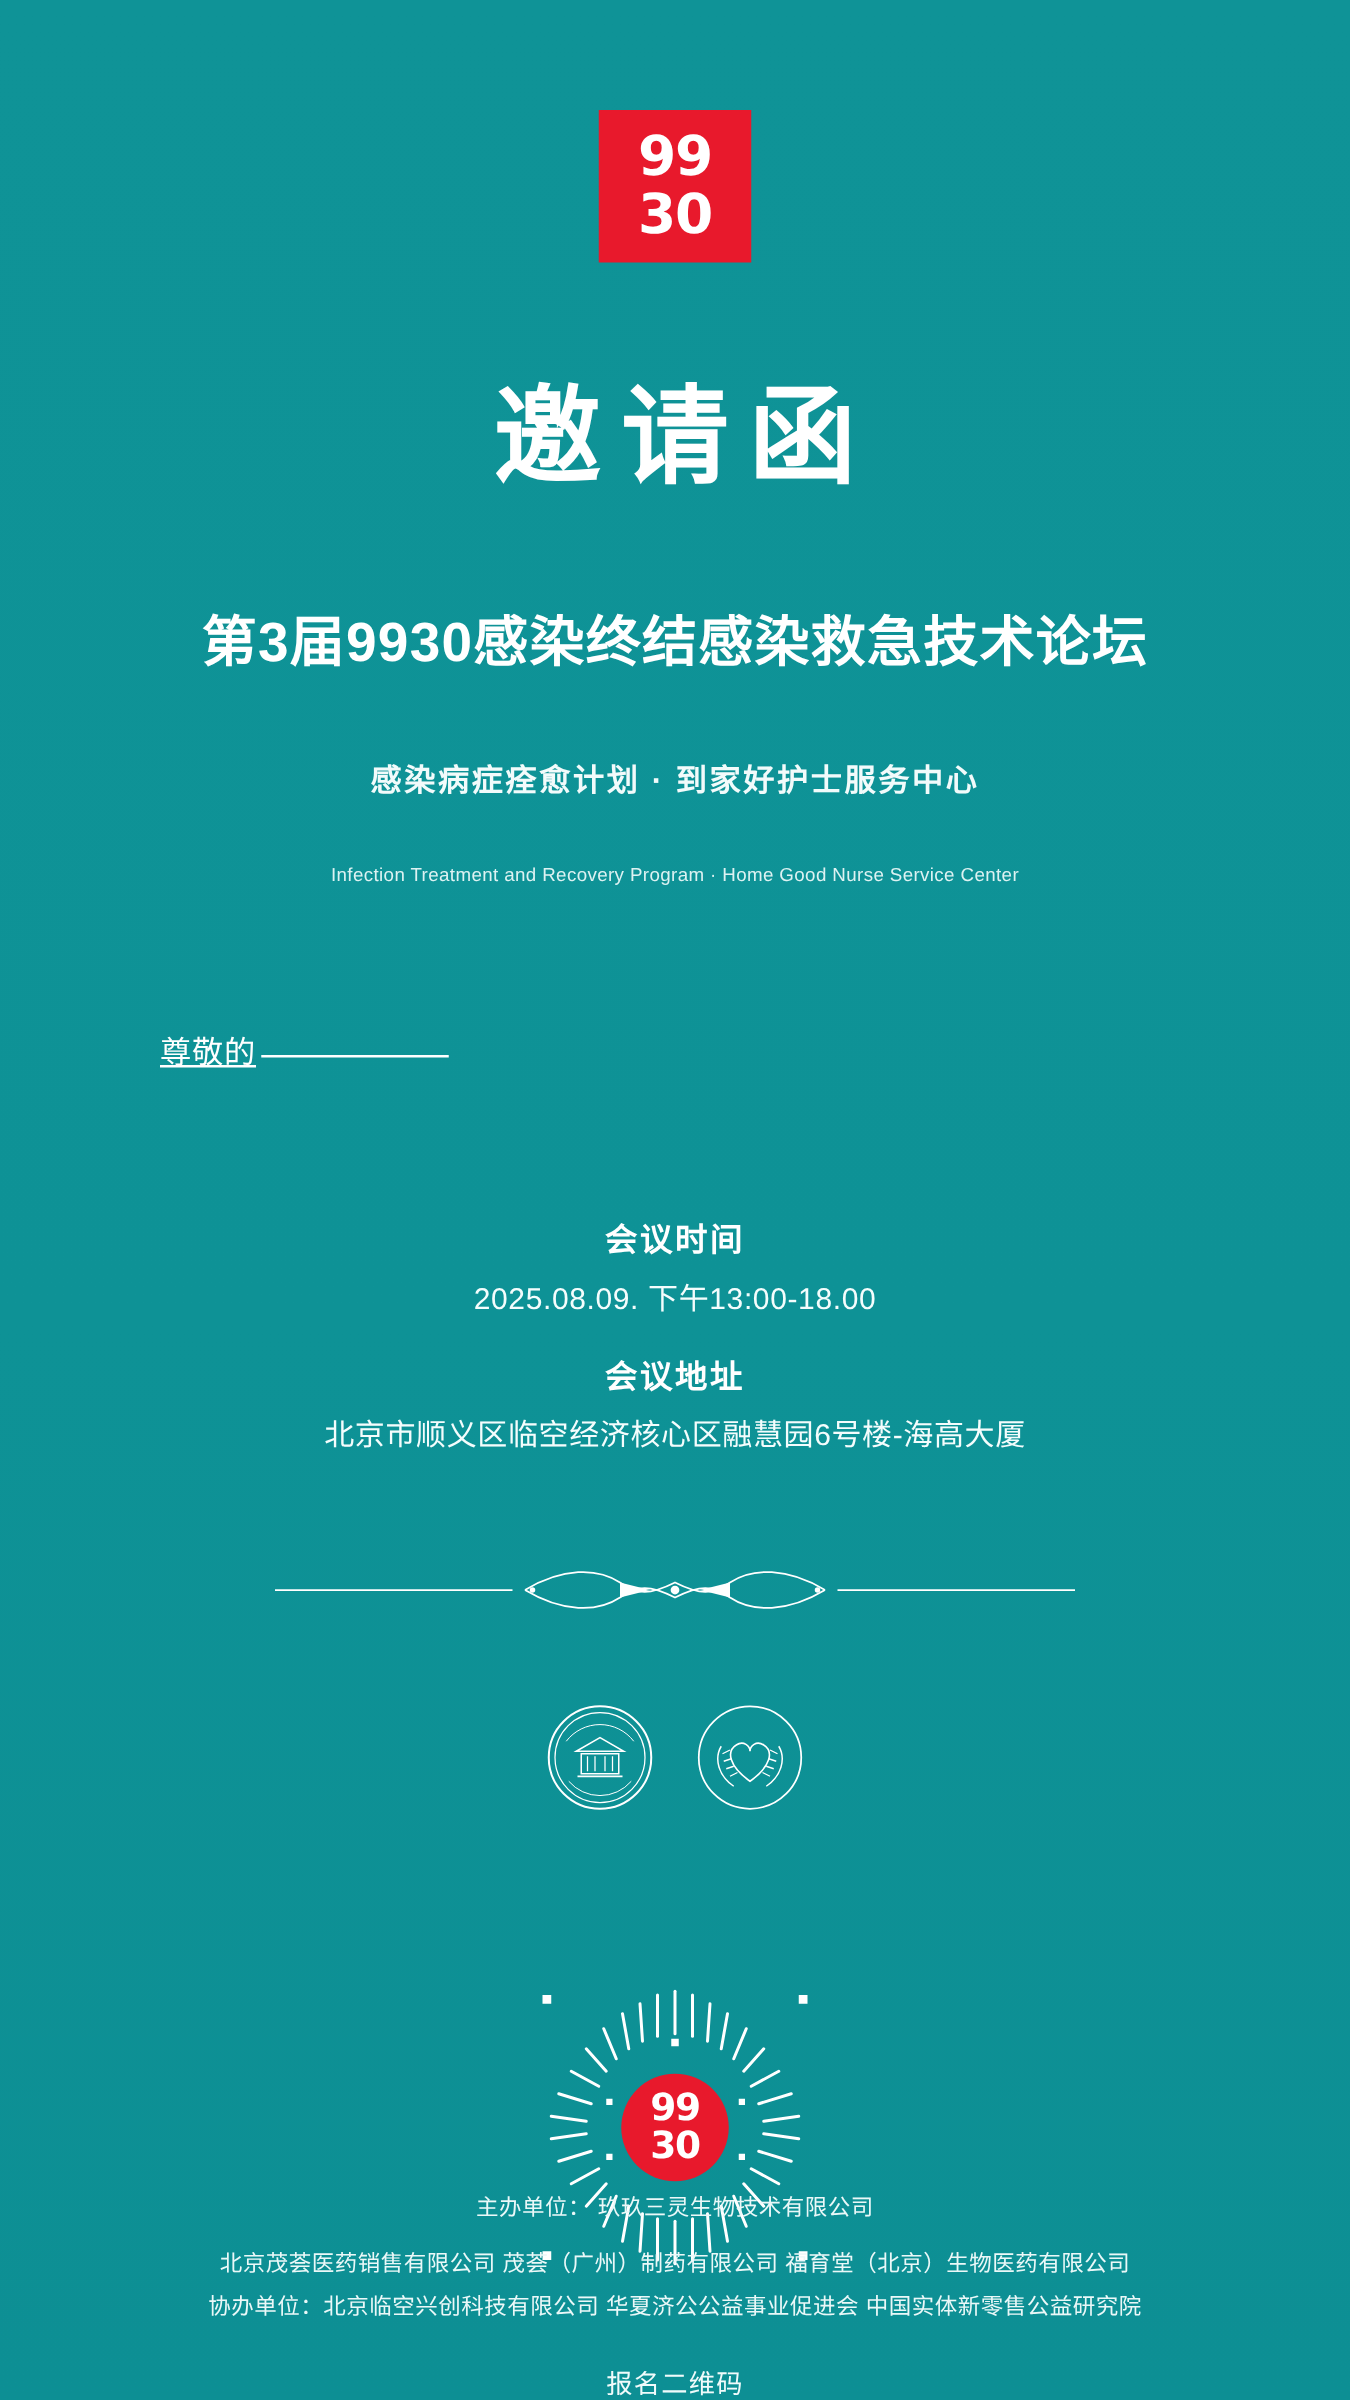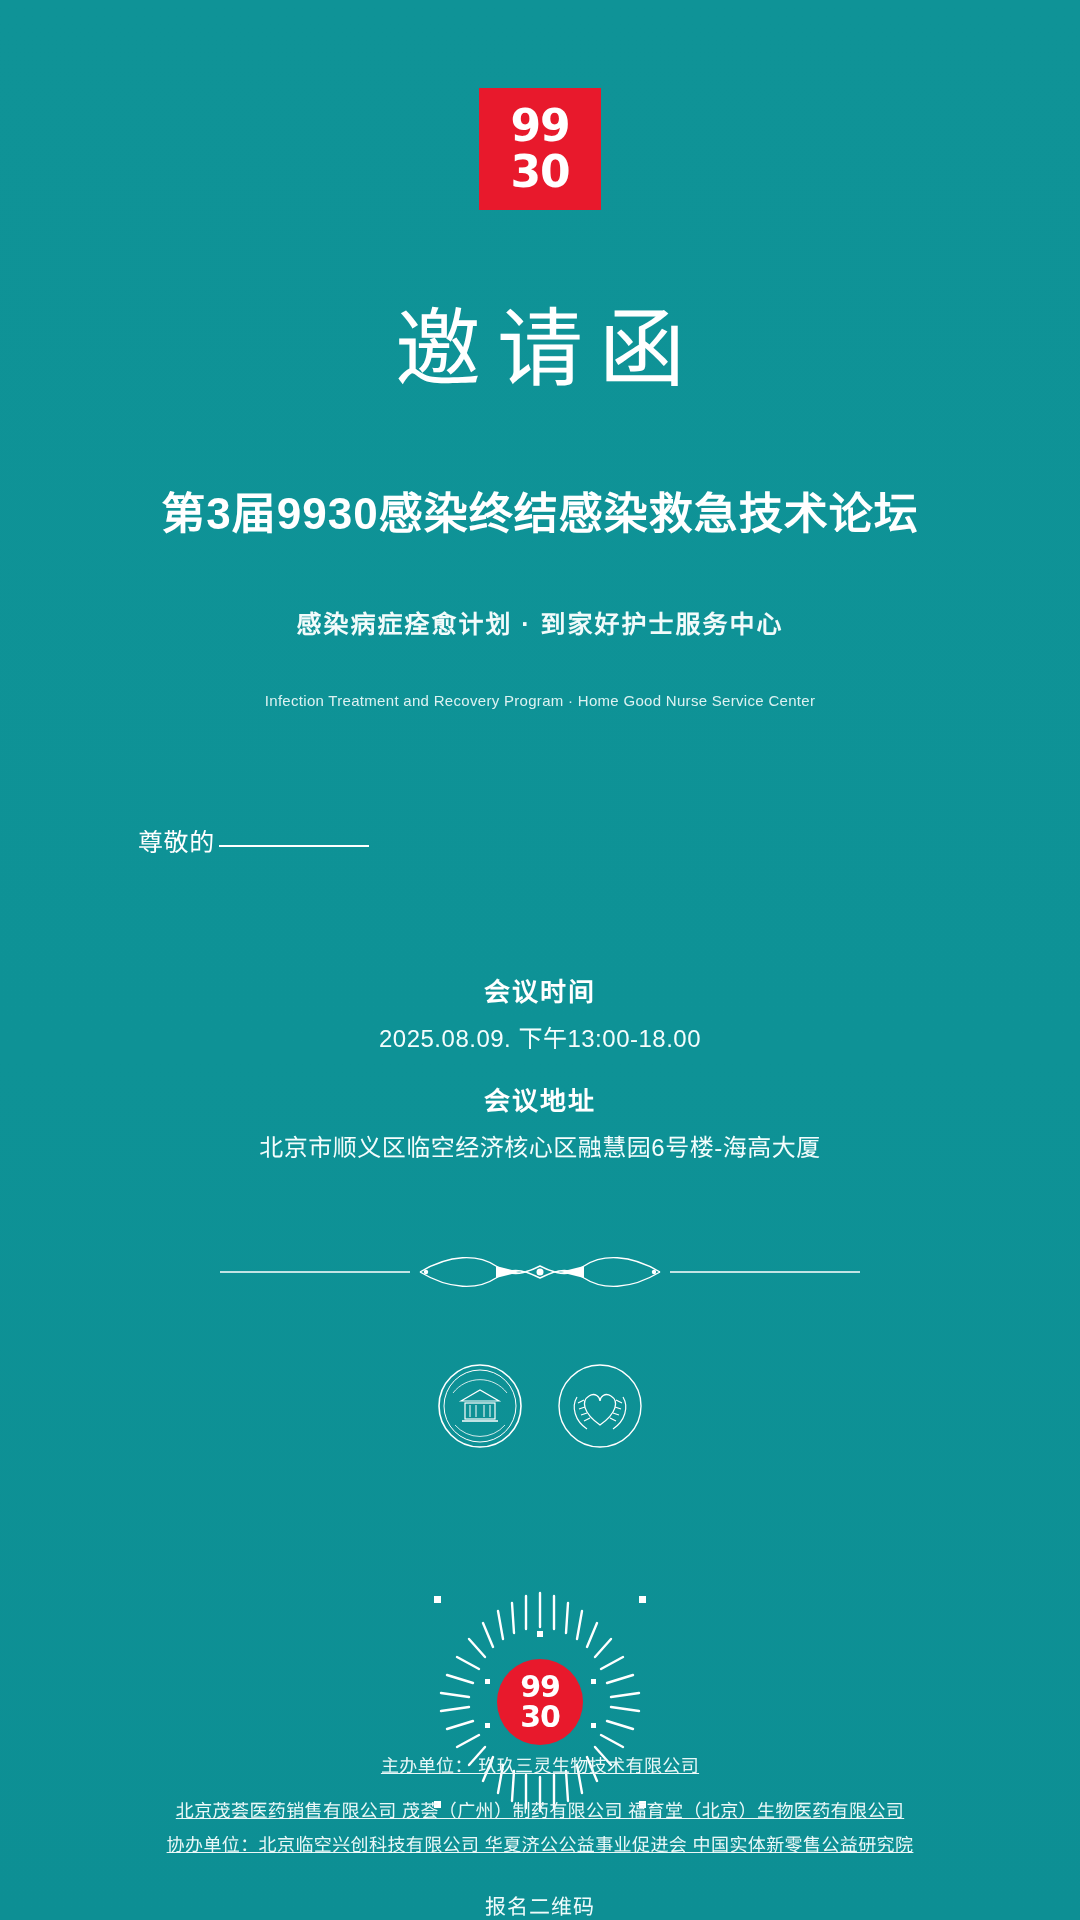--- a/index.html
+++ b/index.html
@@ -45,21 +45,21 @@
     font-size: 44px;
     letter-spacing: -1px;
     color: #ffffff;
   }
   .logo-line.second { margin-top: 2px; }
 
   
   .title-main {
     margin-top: 52px;
     font-family: "Liberation Serif", "DejaVu Serif", serif;
-    font-weight: 400;
+    font-weight: 700;
     font-size: 86px;
     letter-spacing: 16px;
     text-indent: 16px;
     line-height: 1.05;
   }
   .title-sub {
     margin-top: 40px;
     font-size: 44px;
     font-weight: 700;
     letter-spacing: 1px;
@@ -82,21 +82,22 @@
   
   .letter {
     margin-top: 66px;
     width: 840px;
     font-size: 25px;
     line-height: 1.95;
     letter-spacing: 0.6px;
     color: #ffffff;
   }
   .letter .salutation {
-    margin-left: 18px;
+    margin-left: 8px;
+    text-decoration: underline;
   }
   .blank-line {
     display: inline-block;
     width: 150px;
     border-bottom: 2px solid #ffffff;
     vertical-align: 4px;
     margin-left: 4px;
   }
   .letter .para {
     margin-top: 8px;
@@ -197,21 +198,20 @@
   .footer {
     position: absolute;
     left: 0;
     right: 0;
     bottom: 58px;
     text-align: center;
     font-size: 18px;
     line-height: 1.9;
     color: #eaf8f8;
     letter-spacing: 0.4px;
-    text-decoration: underline;
   }
   .footer .row-host { margin-bottom: 10px; }
   .footer .row-co { }
 </style>
 </head>
 <body>
 
 <div class="poster">
 
   <div class="logo-block">

